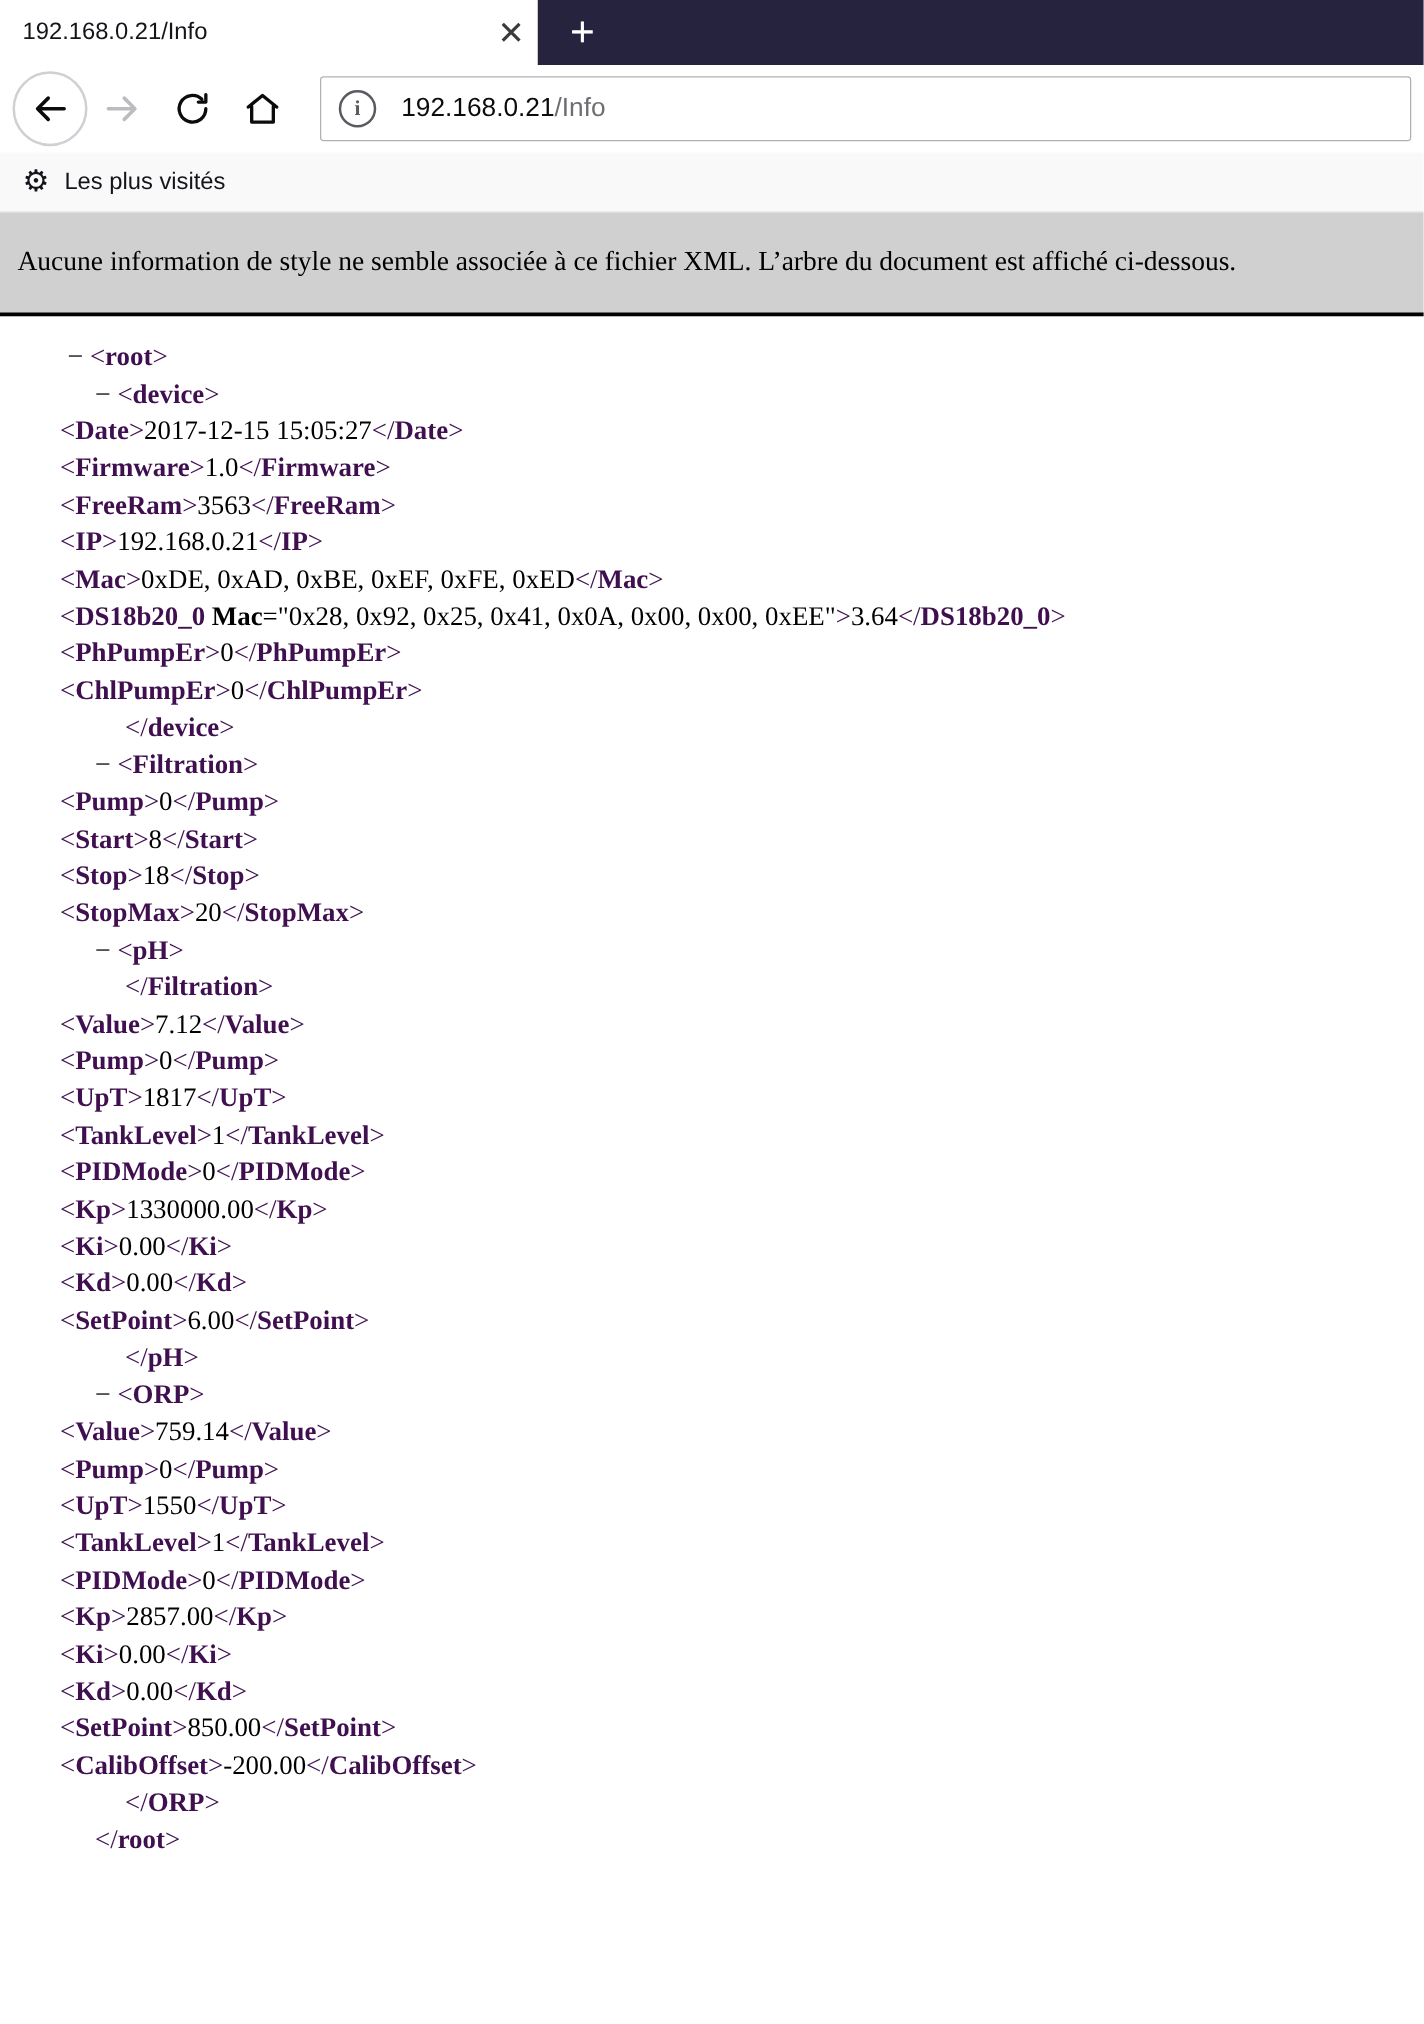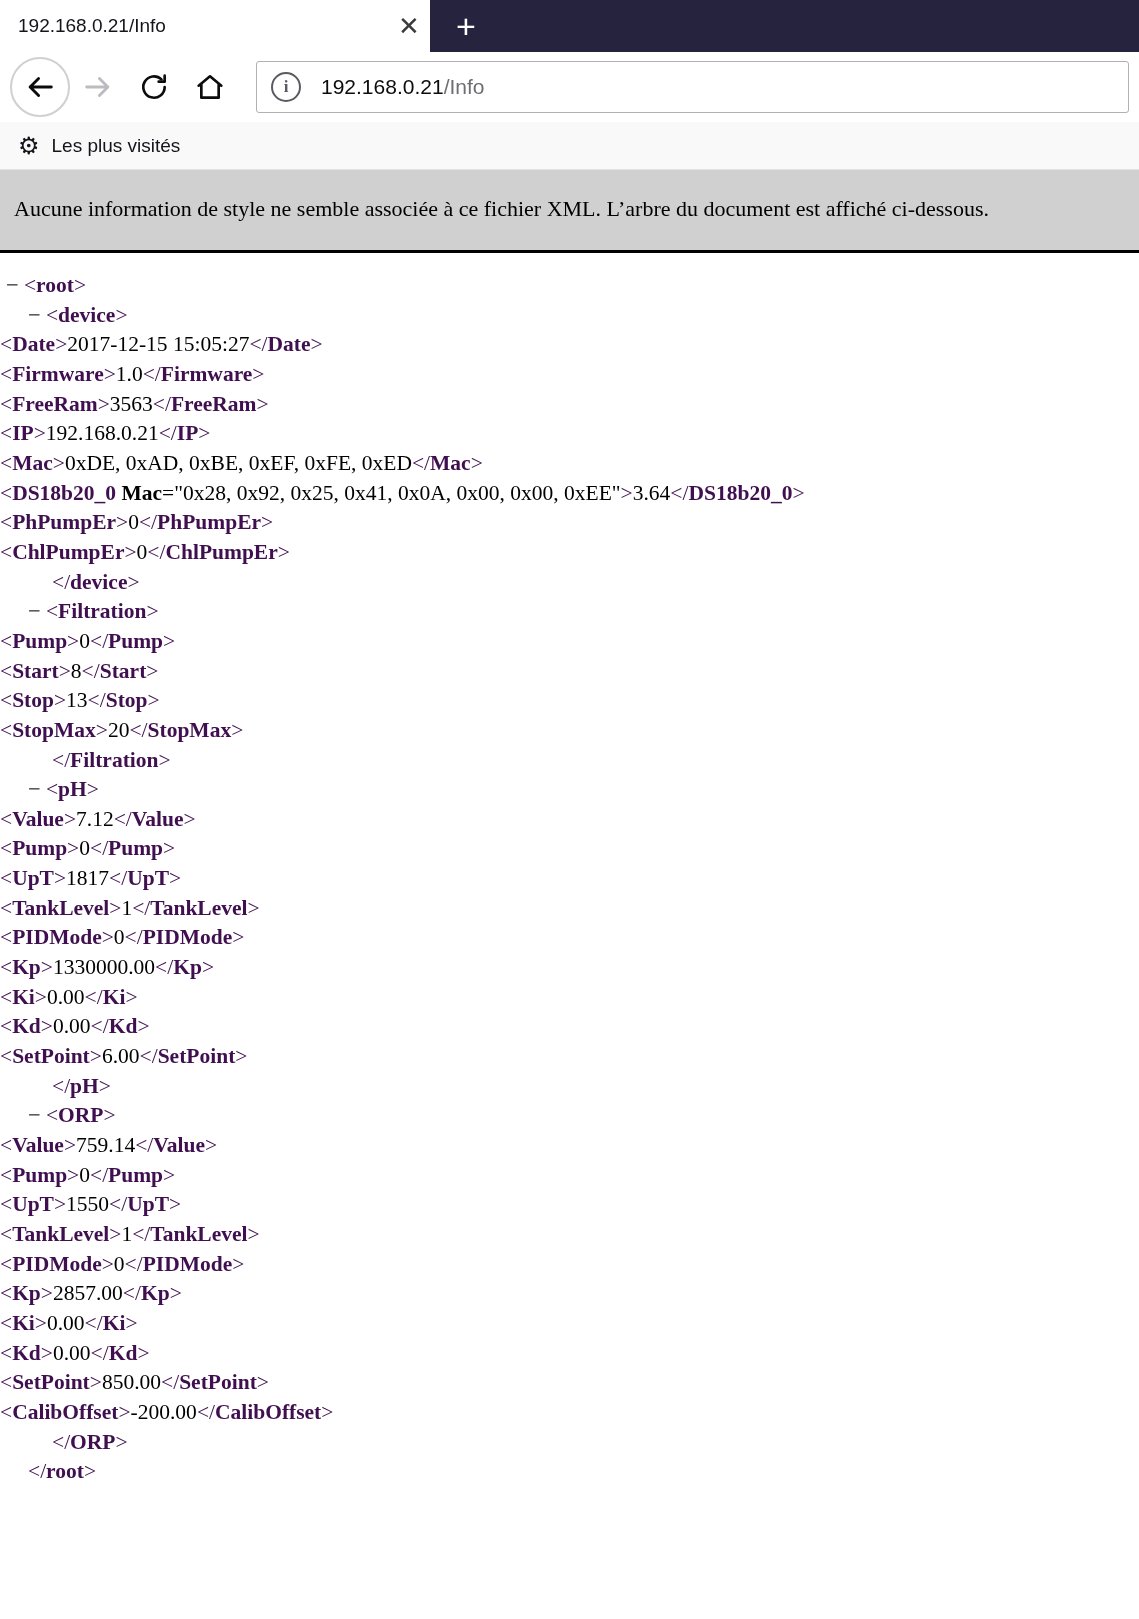--- a/index.html
+++ b/index.html
@@ -153,20 +153,21 @@
     color: #000000;
   }
 
   
   .xml-body {
     padding: 18px 0 0 0;
     font-family: "Liberation Serif", serif;
     font-size: 21.5px;
     color: #000000;
     line-height: 1.38;
+    margin-left: 48px;
   }
   .row { white-space: pre; }
   .twisty {
     color: #555555;
     font-family: "Liberation Sans", sans-serif;
   }
   .tag { color: #3f0f4f; font-weight: bold; }
   .punct { color: #3f0f4f; }
   .attr-name { color: #000000; font-weight: bold; font-style: normal; }
   .attr-val { color: #000000; }
@@ -236,24 +237,24 @@
       <div class="row indent3"><span class="punct">&lt;</span><span class="tag">FreeRam</span><span class="punct">&gt;</span><span class="txt">3563</span><span class="punct">&lt;/</span><span class="tag">FreeRam</span><span class="punct">&gt;</span></div>
       <div class="row indent3"><span class="punct">&lt;</span><span class="tag">IP</span><span class="punct">&gt;</span><span class="txt">192.168.0.21</span><span class="punct">&lt;/</span><span class="tag">IP</span><span class="punct">&gt;</span></div>
       <div class="row indent3"><span class="punct">&lt;</span><span class="tag">Mac</span><span class="punct">&gt;</span><span class="txt">0xDE, 0xAD, 0xBE, 0xEF, 0xFE, 0xED</span><span class="punct">&lt;/</span><span class="tag">Mac</span><span class="punct">&gt;</span></div>
       <div class="row indent3"><span class="punct">&lt;</span><span class="tag">DS18b20_0</span> <span class="attr-name">Mac</span><span class="txt">=</span><span class="attr-val">"0x28, 0x92, 0x25, 0x41, 0x0A, 0x00, 0x00, 0xEE"</span><span class="punct">&gt;</span><span class="txt">3.64</span><span class="punct">&lt;/</span><span class="tag">DS18b20_0</span><span class="punct">&gt;</span></div>
       <div class="row indent3"><span class="punct">&lt;</span><span class="tag">PhPumpEr</span><span class="punct">&gt;</span><span class="txt">0</span><span class="punct">&lt;/</span><span class="tag">PhPumpEr</span><span class="punct">&gt;</span></div>
       <div class="row indent3"><span class="punct">&lt;</span><span class="tag">ChlPumpEr</span><span class="punct">&gt;</span><span class="txt">0</span><span class="punct">&lt;/</span><span class="tag">ChlPumpEr</span><span class="punct">&gt;</span></div>
       <div class="row indent2"><span class="punct">&lt;/</span><span class="tag">device</span><span class="punct">&gt;</span></div>
       <div class="row indent1"><span class="twisty">−</span> <span class="punct">&lt;</span><span class="tag">Filtration</span><span class="punct">&gt;</span></div>
       <div class="row indent3"><span class="punct">&lt;</span><span class="tag">Pump</span><span class="punct">&gt;</span><span class="txt">0</span><span class="punct">&lt;/</span><span class="tag">Pump</span><span class="punct">&gt;</span></div>
       <div class="row indent3"><span class="punct">&lt;</span><span class="tag">Start</span><span class="punct">&gt;</span><span class="txt">8</span><span class="punct">&lt;/</span><span class="tag">Start</span><span class="punct">&gt;</span></div>
-      <div class="row indent3"><span class="punct">&lt;</span><span class="tag">Stop</span><span class="punct">&gt;</span><span class="txt">13</span><span class="punct">&lt;/</span><span class="tag">Stop</span><span class="punct">&gt;</span></div>
+      <div class="row indent3"><span class="punct">&lt;</span><span class="tag">Stop</span><span class="punct">&gt;</span><span class="txt">18</span><span class="punct">&lt;/</span><span class="tag">Stop</span><span class="punct">&gt;</span></div>
       <div class="row indent3"><span class="punct">&lt;</span><span class="tag">StopMax</span><span class="punct">&gt;</span><span class="txt">20</span><span class="punct">&lt;/</span><span class="tag">StopMax</span><span class="punct">&gt;</span></div>
+      <div class="row indent1"><span class="twisty">−</span> <span class="punct">&lt;</span><span class="tag">pH</span><span class="punct">&gt;</span></div>
       <div class="row indent2"><span class="punct">&lt;/</span><span class="tag">Filtration</span><span class="punct">&gt;</span></div>
-      <div class="row indent1"><span class="twisty">−</span> <span class="punct">&lt;</span><span class="tag">pH</span><span class="punct">&gt;</span></div>
       <div class="row indent3"><span class="punct">&lt;</span><span class="tag">Value</span><span class="punct">&gt;</span><span class="txt">7.12</span><span class="punct">&lt;/</span><span class="tag">Value</span><span class="punct">&gt;</span></div>
       <div class="row indent3"><span class="punct">&lt;</span><span class="tag">Pump</span><span class="punct">&gt;</span><span class="txt">0</span><span class="punct">&lt;/</span><span class="tag">Pump</span><span class="punct">&gt;</span></div>
       <div class="row indent3"><span class="punct">&lt;</span><span class="tag">UpT</span><span class="punct">&gt;</span><span class="txt">1817</span><span class="punct">&lt;/</span><span class="tag">UpT</span><span class="punct">&gt;</span></div>
       <div class="row indent3"><span class="punct">&lt;</span><span class="tag">TankLevel</span><span class="punct">&gt;</span><span class="txt">1</span><span class="punct">&lt;/</span><span class="tag">TankLevel</span><span class="punct">&gt;</span></div>
       <div class="row indent3"><span class="punct">&lt;</span><span class="tag">PIDMode</span><span class="punct">&gt;</span><span class="txt">0</span><span class="punct">&lt;/</span><span class="tag">PIDMode</span><span class="punct">&gt;</span></div>
       <div class="row indent3"><span class="punct">&lt;</span><span class="tag">Kp</span><span class="punct">&gt;</span><span class="txt">1330000.00</span><span class="punct">&lt;/</span><span class="tag">Kp</span><span class="punct">&gt;</span></div>
       <div class="row indent3"><span class="punct">&lt;</span><span class="tag">Ki</span><span class="punct">&gt;</span><span class="txt">0.00</span><span class="punct">&lt;/</span><span class="tag">Ki</span><span class="punct">&gt;</span></div>
       <div class="row indent3"><span class="punct">&lt;</span><span class="tag">Kd</span><span class="punct">&gt;</span><span class="txt">0.00</span><span class="punct">&lt;/</span><span class="tag">Kd</span><span class="punct">&gt;</span></div>
       <div class="row indent3"><span class="punct">&lt;</span><span class="tag">SetPoint</span><span class="punct">&gt;</span><span class="txt">6.00</span><span class="punct">&lt;/</span><span class="tag">SetPoint</span><span class="punct">&gt;</span></div>
       <div class="row indent2"><span class="punct">&lt;/</span><span class="tag">pH</span><span class="punct">&gt;</span></div>

